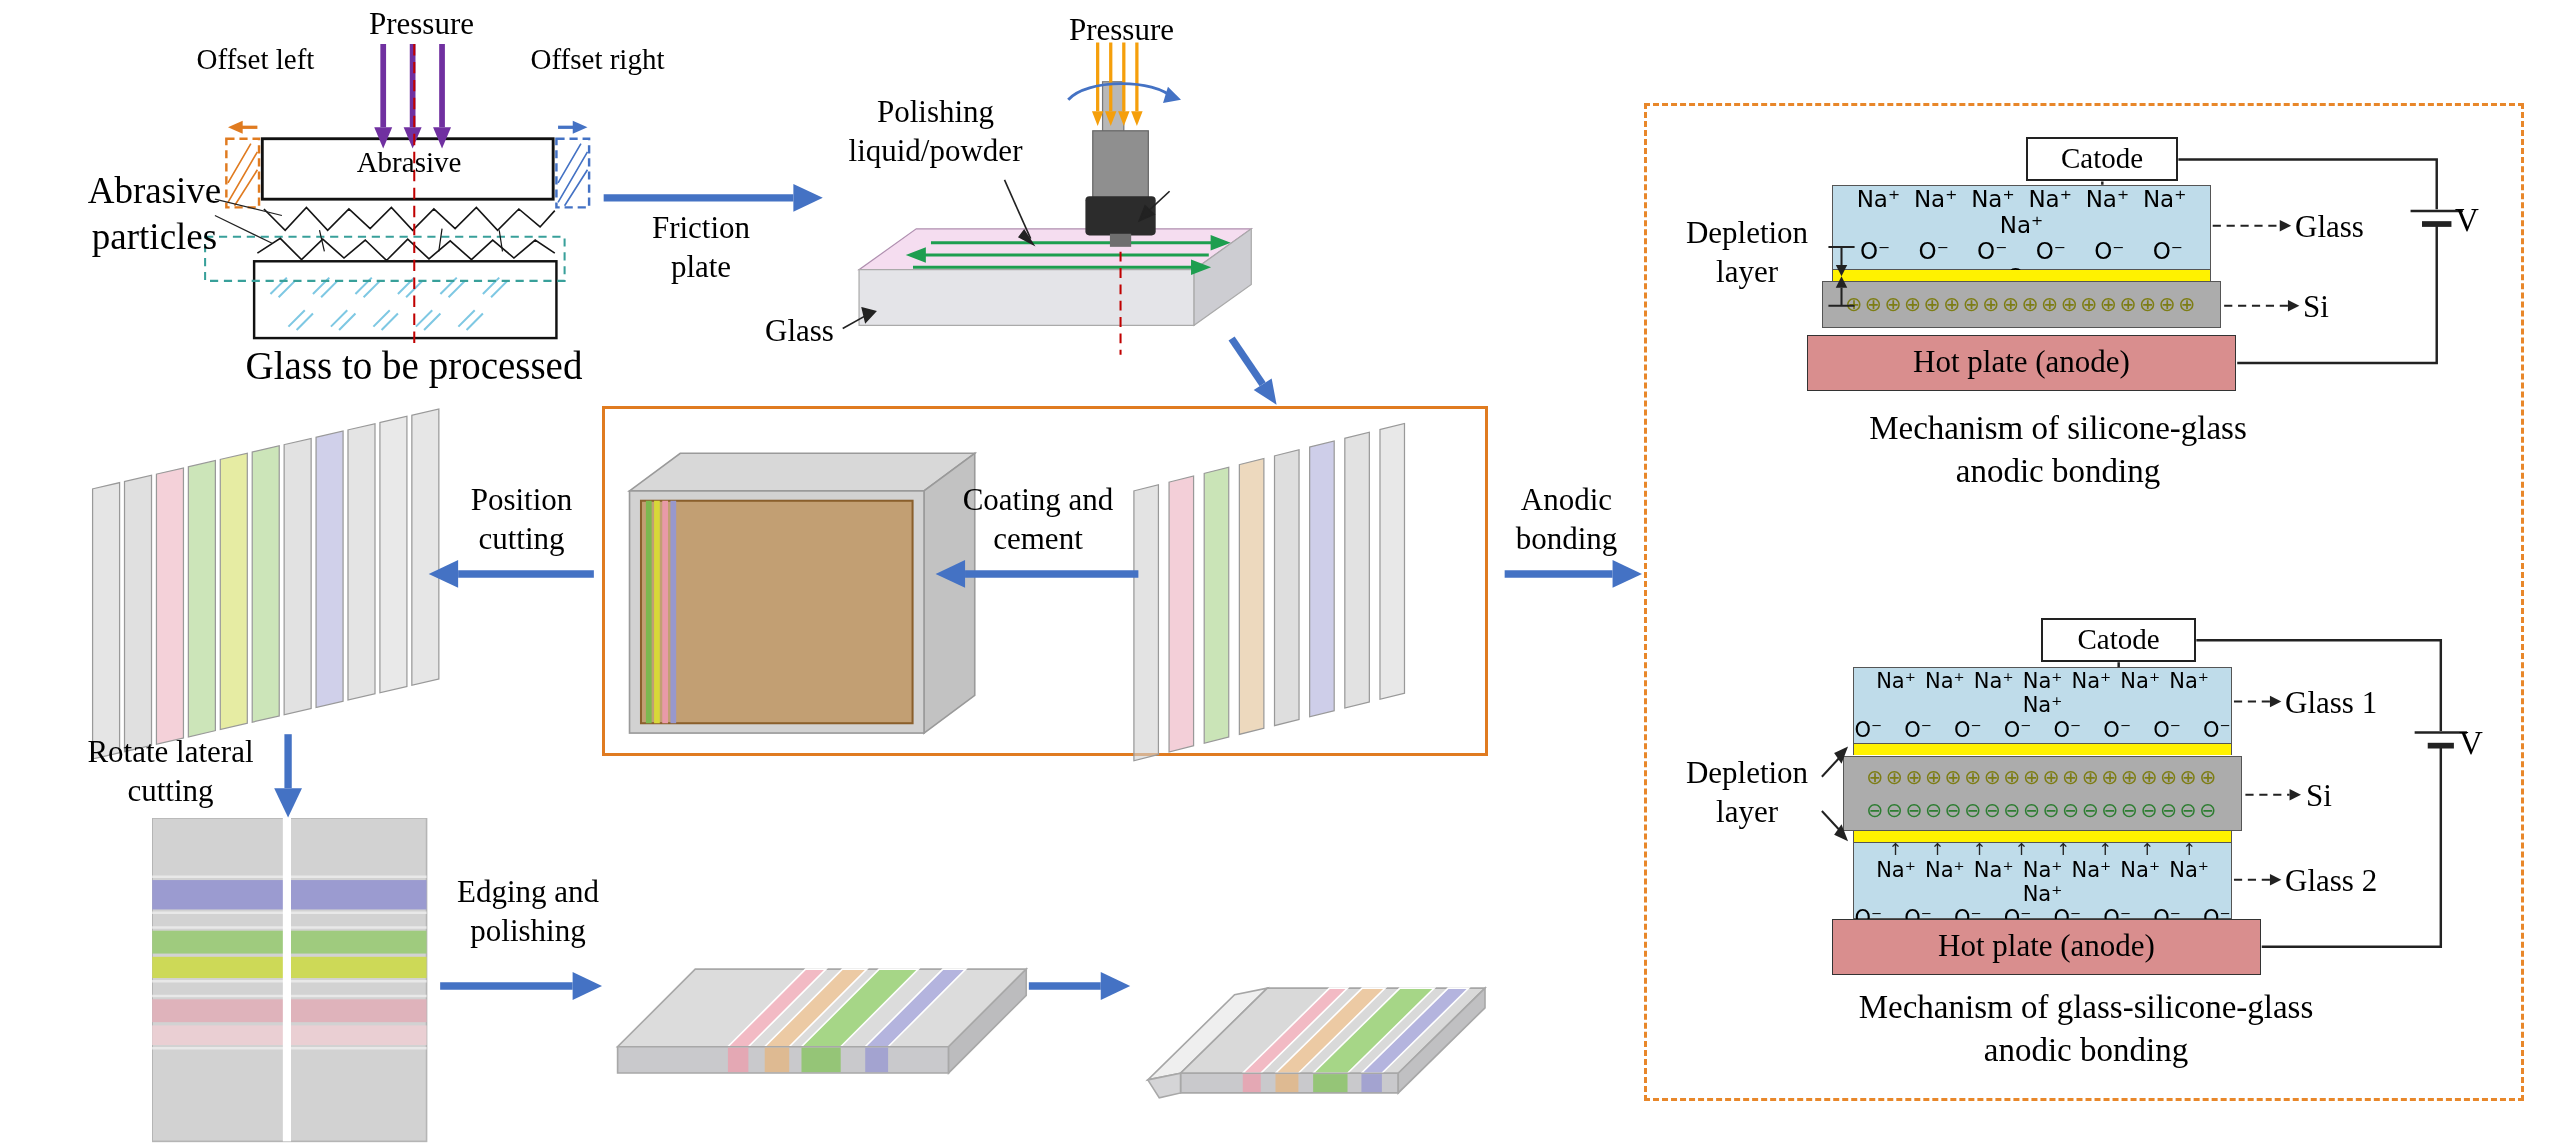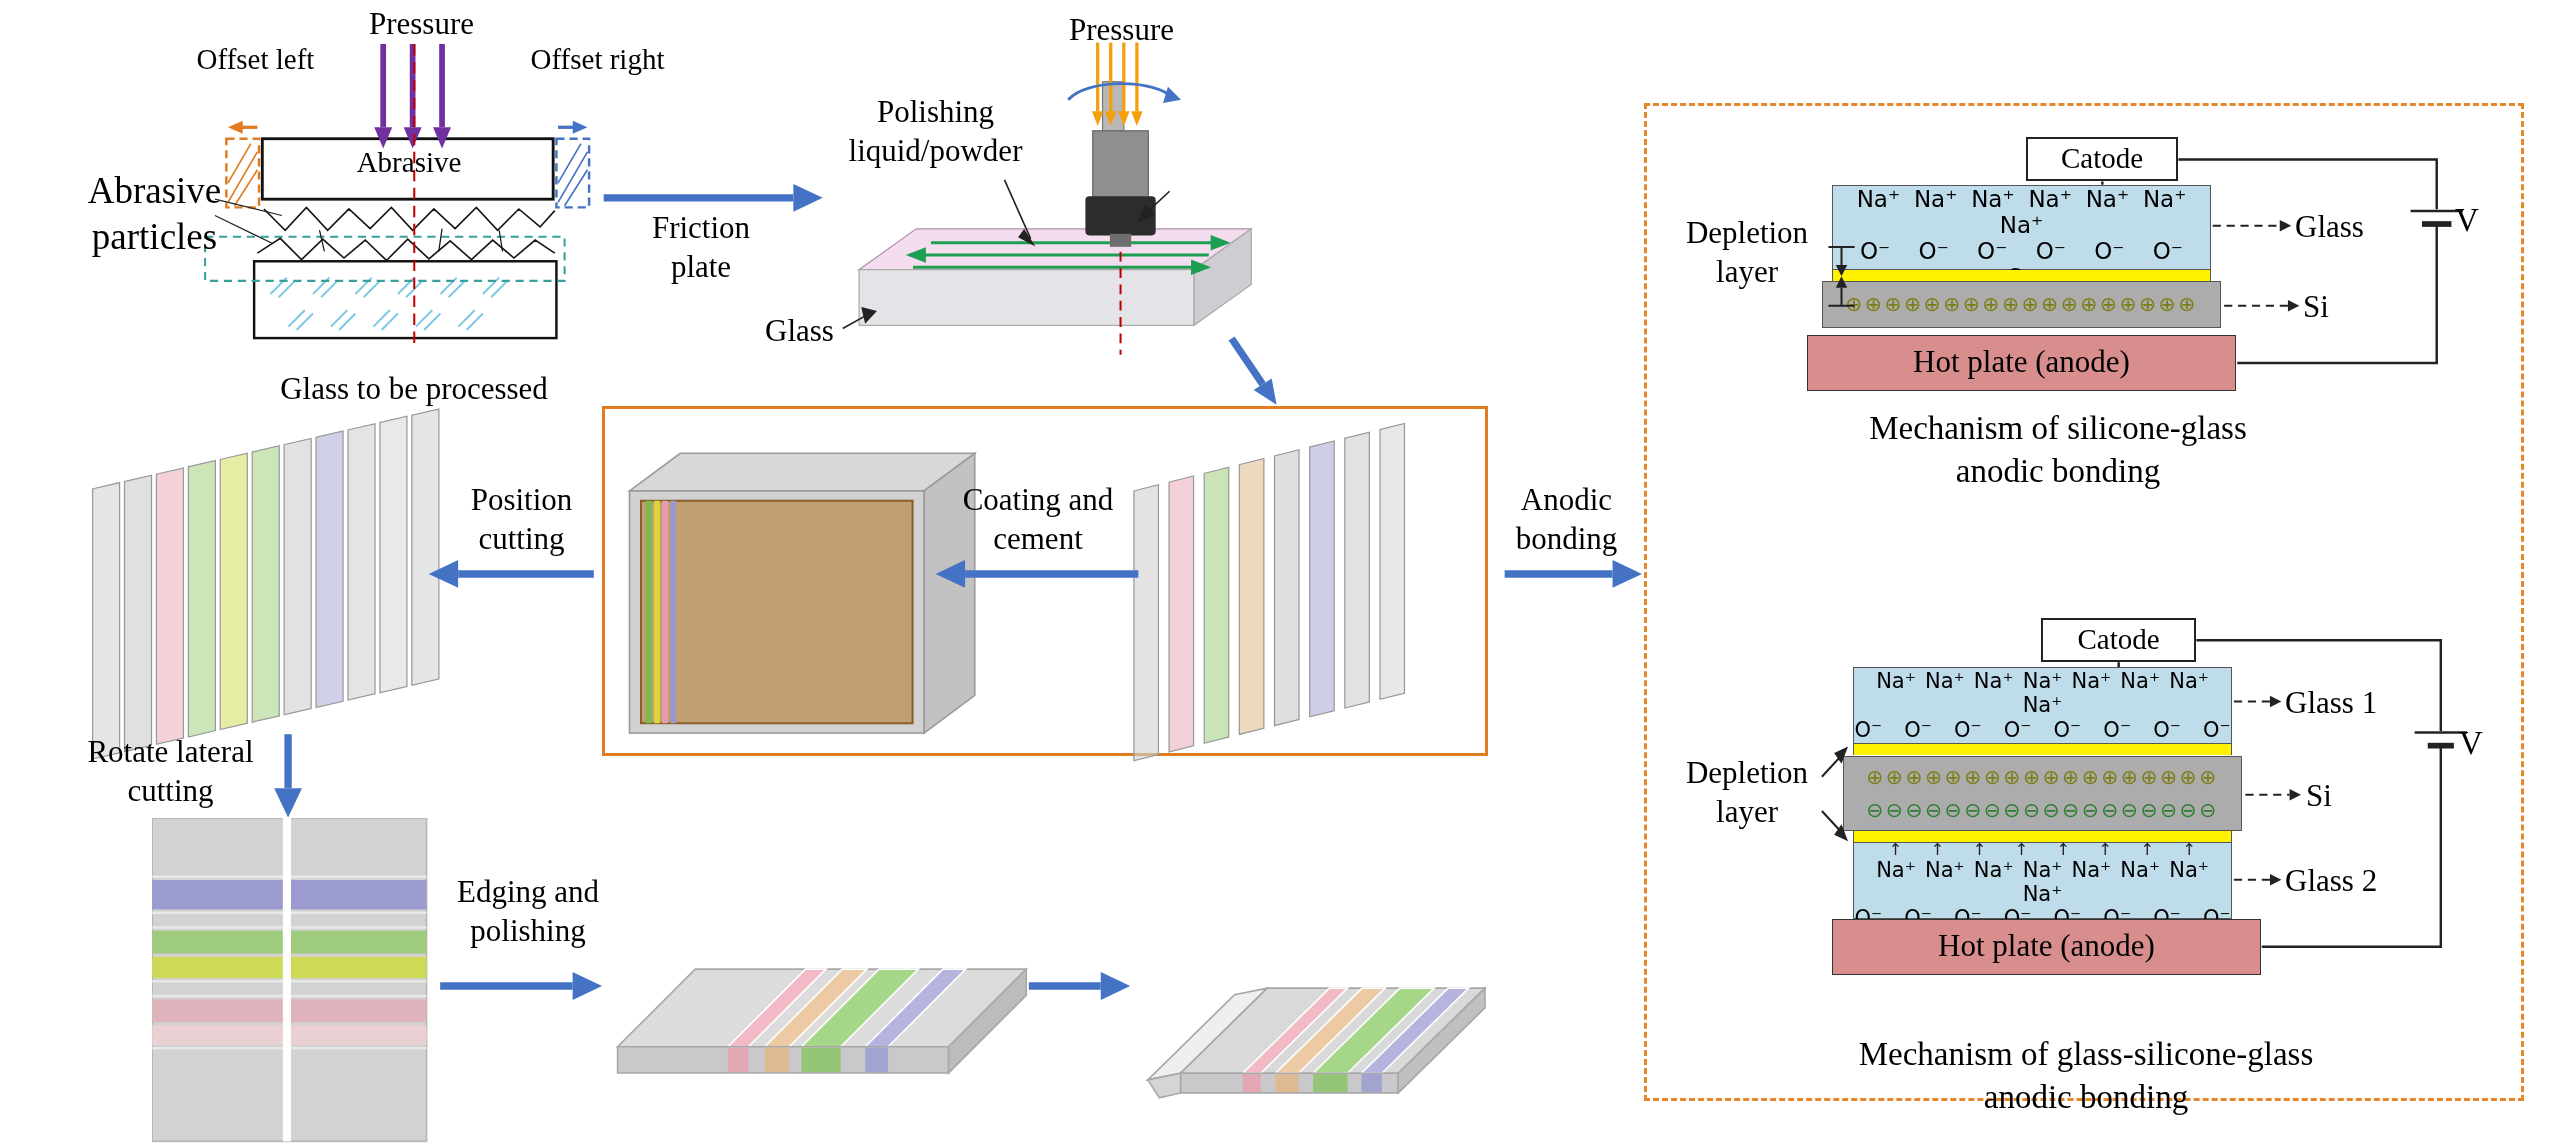--- a/index.html
+++ b/index.html
@@ -295,21 +295,21 @@
       <line x1="2228" y1="992" x2="2252" y2="1018"></line>
         <polygon points="2243,1021 2260,1029 2252,1008" stroke="none"></polygon>
     </g>
   </svg>
 
   <div class="txt" style="left:348px;top:4.9px;width:147px;font-size:31px;">Pressure</div>
   <div class="txt" style="left:190px;top:41px;width:131px;font-size:29px;">Offset left</div>
   <div class="txt" style="left:528px;top:41px;width:139px;font-size:29px;">Offset right</div>
   <div class="txt" style="left:270px;top:144px;width:278px;font-size:29px;">Abrasive</div>
   <div class="txt" style="left:77px;top:168px;width:155px;font-size:37px;">Abrasive particles</div>
-  <div class="txt" style="left:234px;top:342px;width:360px;font-size:31px;margin-top:28px;">Glass to be processed</div>
+  <div class="txt" style="left:234px;top:342px;width:360px;font-size:39px;">Glass to be processed</div>
 
   <div class="txt" style="left:626px;top:209px;width:150px;font-size:31px;">Friction plate</div>
 
   <div class="txt" style="left:1048px;top:11.4px;width:147px;font-size:31px;">Pressure</div>
   <div class="txt" style="left:831px;top:93px;width:209px;font-size:31px;">Polishing liquid/powder</div>
   <div class="txt" style="left:757px;top:312px;width:85px;font-size:31px;">Glass</div>
 
   <div class="txt" style="left:448px;top:481px;width:147px;font-size:31px;">Position cutting</div>
   <div class="txt" style="left:936px;top:481px;width:204px;font-size:31px;">Coating and cement</div>
   <div class="txt" style="left:1493px;top:481px;width:147px;font-size:31px;">Anodic bonding</div>
@@ -320,16 +320,16 @@
   <div class="txt" style="left:2295px;top:208px;width:98px;font-size:31px;text-align:left;">Glass</div>
   <div class="txt" style="left:2303px;top:288px;width:65px;font-size:31px;text-align:left;">Si</div>
   <div class="txt" style="left:2455px;top:200px;width:49px;font-size:33px;text-align:left;">V</div>
   <div class="txt" style="left:1837px;top:407px;width:442px;font-size:33px;line-height:1.3;">Mechanism of silicone-glass anodic bonding</div>
 
   <div class="txt" style="left:1667px;top:754px;width:160px;font-size:31px;">Depletion layer</div>
   <div class="txt" style="left:2285px;top:684px;width:131px;font-size:31px;text-align:left;">Glass 1</div>
   <div class="txt" style="left:2306px;top:777px;width:65px;font-size:31px;text-align:left;">Si</div>
   <div class="txt" style="left:2285px;top:862px;width:131px;font-size:31px;text-align:left;">Glass 2</div>
   <div class="txt" style="left:2459px;top:723px;width:49px;font-size:33px;text-align:left;">V</div>
-  <div class="txt" style="left:1820px;top:986px;width:532px;font-size:33px;line-height:1.3;margin-top:47px;">Mechanism of glass-silicone-glass anodic bonding</div>
+  <div class="txt" style="left:1820px;top:986px;width:532px;font-size:33px;line-height:1.3;">Mechanism of glass-silicone-glass anodic bonding</div>
 
 </div>
 
 
 </body></html>

